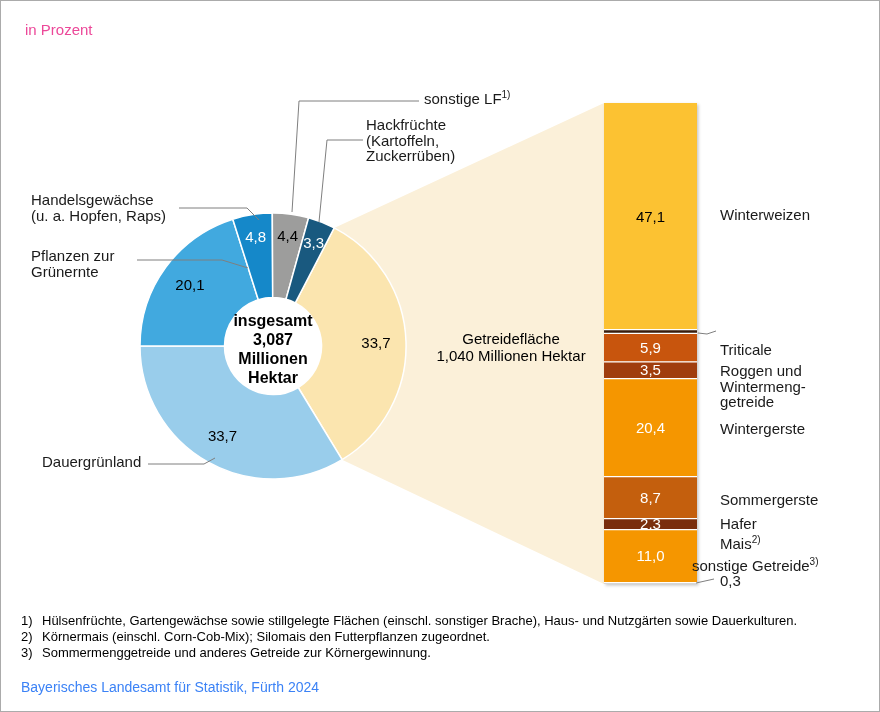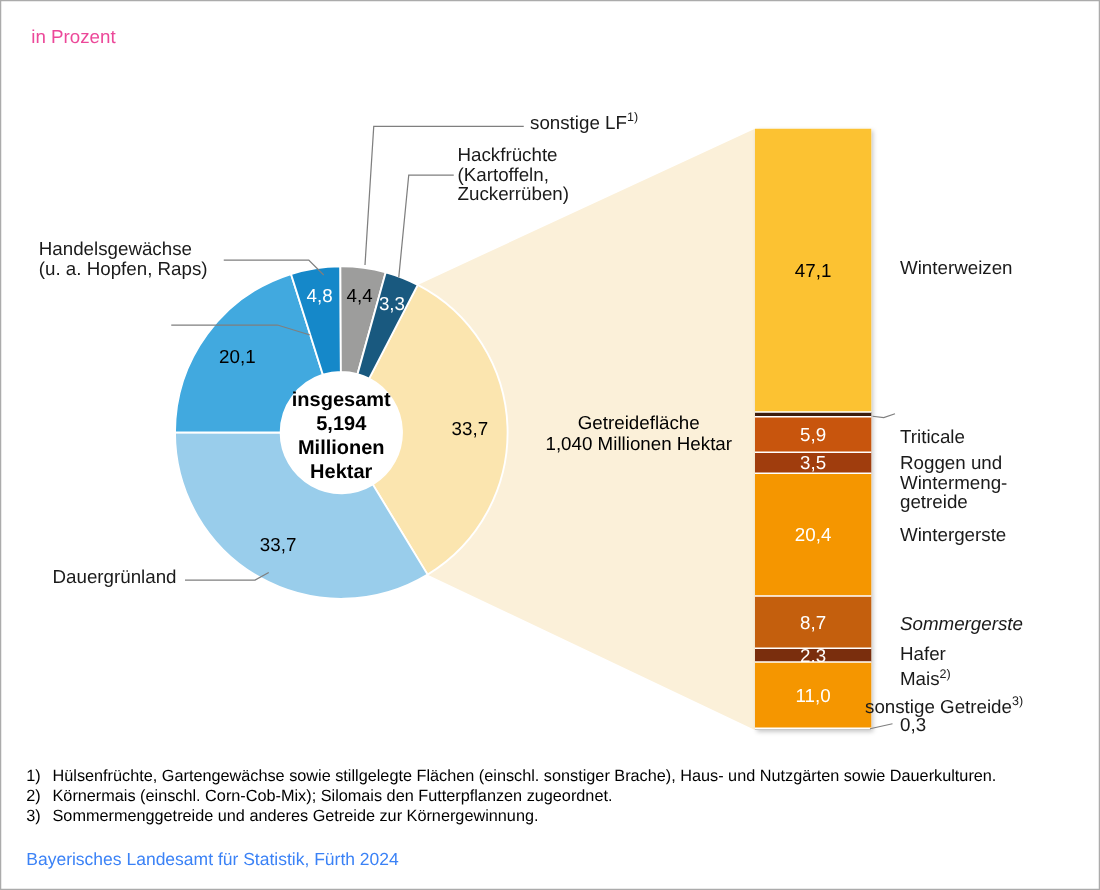--- a/index.html
+++ b/index.html
@@ -92,26 +92,30 @@
     <div>Hackfrüchte</div>
     <div>(Kartoffeln,</div>
     <div>Zuckerrüben)</div>
   </div>
 
   <div class="lbl r" style="left:30px;top:191px;width:143px;">
     <div>Handelsgewächse</div>
     <div>(u. a. Hopfen, Raps)</div>
   </div>
 
+  <div class="lbl r" style="left:30px;top:247px;width:100px;">
+    <div>Pflanzen zur</div>
+    <div>Grünernte</div>
+  </div>
 
   <div class="lbl" style="left:41px;top:453px;"><span>Dauergrünland</span></div>
 
   <div class="center-label">
     <div>insgesamt</div>
-    <div>5,194</div>
+    <div>3,087</div>
     <div>Millionen</div>
     <div>Hektar</div>
   </div>
 
   <div class="big-label">
     <div>Getreidefläche</div>
     <div>1,040 Millionen Hektar</div>
   </div>
 
   <div class="lbl" style="left:719px;top:206px;"><span>Winterweizen</span></div>
@@ -119,21 +123,21 @@
 
   <div class="lbl" style="left:719px;top:341px;"><span>Triticale</span></div>
 
   <div class="lbl" style="left:719px;top:362px;">
     <div>Roggen und</div>
     <div>Wintermeng-</div>
     <div>getreide</div>
   </div>
 
   <div class="lbl" style="left:719px;top:420px;"><span>Wintergerste</span></div>
-  <div class="lbl" style="left:719px;top:491px;font-style:italic;"><span>Sommergerste</span></div>
+  <div class="lbl" style="left:719px;top:491px;"><span>Sommergerste</span></div>
   <div class="lbl" style="left:719px;top:515px;"><span>Hafer</span></div>
   <div class="lbl" style="left:719px;top:535px;"><span>Mais</span><sup>2)</sup></div>
   <div class="lbl" style="left:691px;top:557px;"><span>sonstige Getreide</span><sup>3)</sup></div>
   <div class="lbl" style="left:719px;top:572px;"><span>0,3</span></div>
 
   <div class="footnotes">
     <div class="fnrow">
       <span class="fnum">1)</span>
       <span>Hülsenfrüchte, Gartengewächse sowie stillgelegte Flächen (einschl. sonstiger Brache), Haus- und Nutzgärten sowie Dauerkulturen.</span>
     </div>

